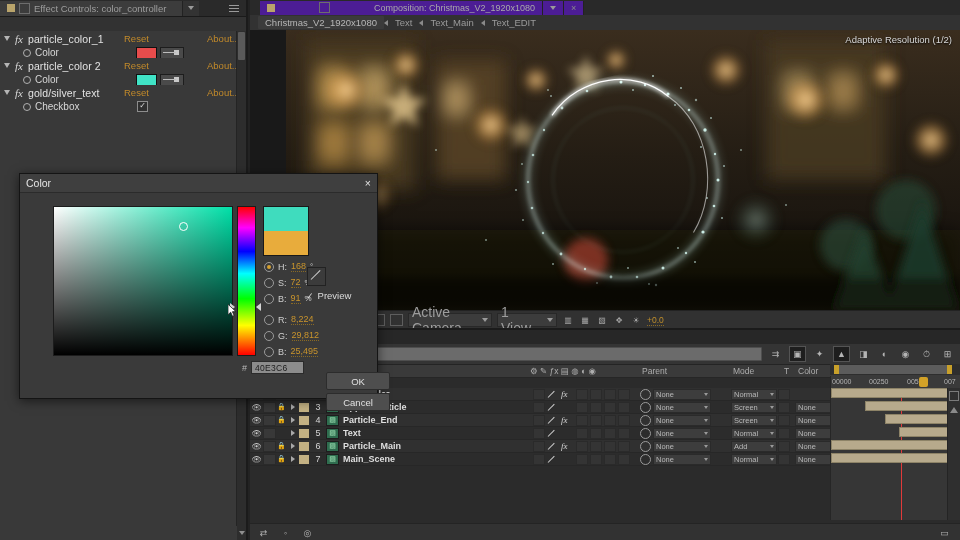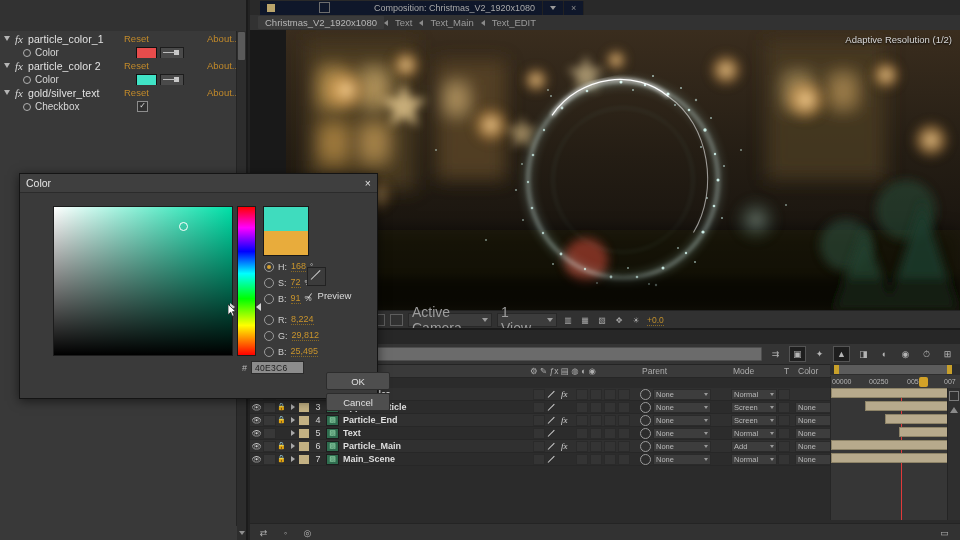--- a/index.html
+++ b/index.html
@@ -45,21 +45,21 @@
   .slide:before{content:"";position:absolute;left:13px;top:2px;width:5px;height:5px;background:#c9c9c9;}
   .chk{position:absolute;left:137px;top:1px;width:9px;height:9px;border:1px solid #8d8d8d;background:#2f2f2f;color:#dcdcdc;font-size:8px;line-height:8px;text-align:center;}
   #efxScroll{position:absolute;right:0;top:31px;width:9px;bottom:14px;background:#2d2d2d;border-left:1px solid #242424;}
   #efxThumb{position:absolute;left:1px;top:1px;width:7px;height:28px;background:#5a5a5a;border-radius:1px;}
   .dropnub{position:absolute;right:0;bottom:0;width:9px;height:14px;background:#2d2d2d;}
   .dropnub:after{content:"";position:absolute;left:2px;top:5px;border-left:3px solid transparent;border-right:3px solid transparent;border-top:4px solid #8f8f8f;}
 
   
   #right{left:250px;top:0;width:710px;height:540px;background:#2c2c2c;}
   #compTabs{height:15px;background:#292929;display:flex;align-items:center;padding-left:4px;}
-  #compTabs .tab{background:#0f172a;height:14px;font-size:9px;gap:44px;}
+  #compTabs .tab{background:#4c1d95;height:14px;font-size:9px;gap:44px;}
   #crumbRow{height:15px;background:#323232;display:flex;align-items:center;gap:0;padding-left:8px;border-bottom:1px solid #222;}
   .crumb{font-size:9.5px;color:#9a9a9a;padding:0 7px;}
   .crumb.first{background:#3b3b3b;color:#b6b6b6;height:13px;line-height:13px;border-radius:1px;}
   .crarrow{width:0;height:0;border-top:3px solid transparent;border-bottom:3px solid transparent;border-right:4px solid #8a8a8a;}
 
   
   #viewer{position:absolute;left:250px;top:30px;width:710px;height:280px;background:#191919;overflow:hidden;}
   #stage{position:absolute;left:36px;top:0;width:674px;height:280px;overflow:hidden;background:#14120f;}
   #adaptive{position:absolute;right:8px;top:4px;font-size:9.5px;color:#d8d8d8;z-index:9;text-shadow:0 1px 2px #000;}
   #vtoolbar{position:absolute;left:250px;top:310px;width:710px;height:18px;background:#313131;border-top:1px solid #222;display:flex;align-items:center;gap:5px;padding-left:6px;}
@@ -144,20 +144,37 @@
   #hexHash{color:#b9b9b9;font-size:9px;}
   #hexBox{width:48px;height:11px;background:#8c8c8c;border:1px solid #2b2b2b;color:#1c1c1c;font-size:8.5px;display:flex;align-items:center;padding-left:3px;letter-spacing:.3px;}
   #cursor{position:absolute;left:228px;top:304px;width:9px;height:14px;z-index:40;}
 </style>
 </head>
 <body>
 
 <div id="app">
 
   <div id="efx" class="panel">
+    <div class="tabbar">
+      <div class="tab active" id="efxTab">
+        <span class="sq"></span>
+        <span class="gray-ico"></span>
+        <span>Effect Controls: color_controller</span>
+      </div>
+      <div style="display:flex;align-items:center;gap:4px;padding:0 5px;background:#333;height:15px;">
+        <span class="caret-sm"></span>
+      </div>
+      <div id="efxMenu">
+        <span class="menuico">
+            <i></i>
+            <i></i>
+            <i></i>
+          </span>
+      </div>
+    </div>
 
     <div id="efxBody">
 
       <div class="fxrow hdr">
         <span class="tw"></span>
         <span class="fxi">fx</span>
         <span class="fxlbl">particle_color_1</span>
         <a class="lnk reset">Reset</a>
         <a class="lnk about">About...</a>
       </div>

